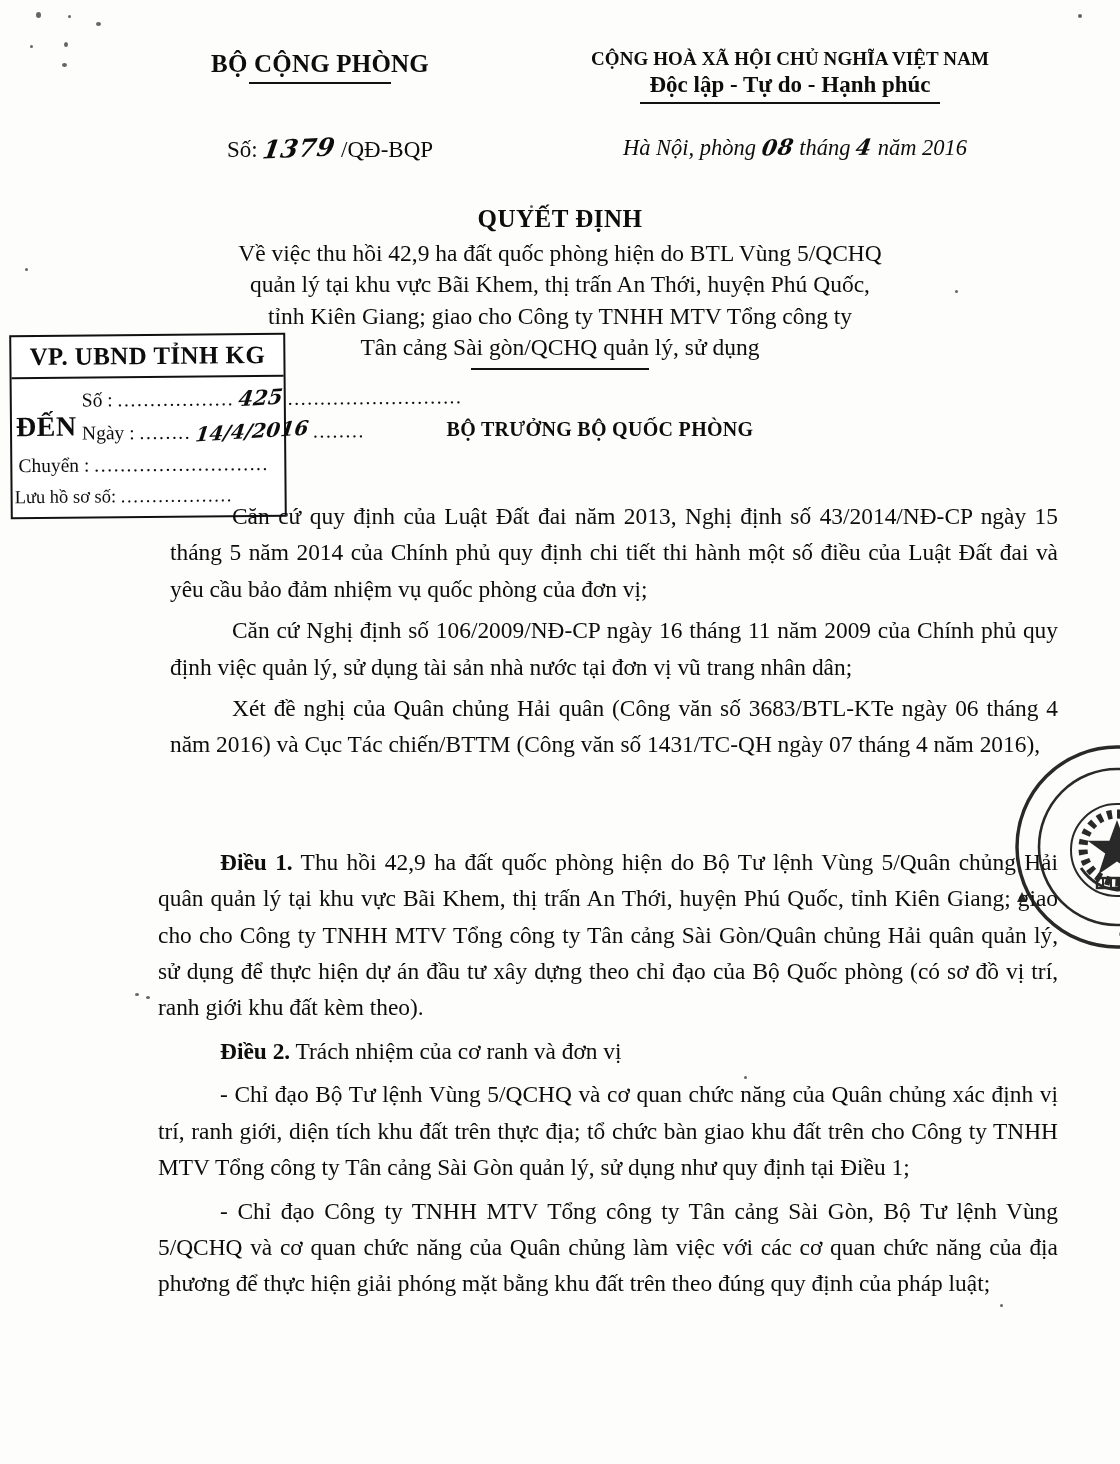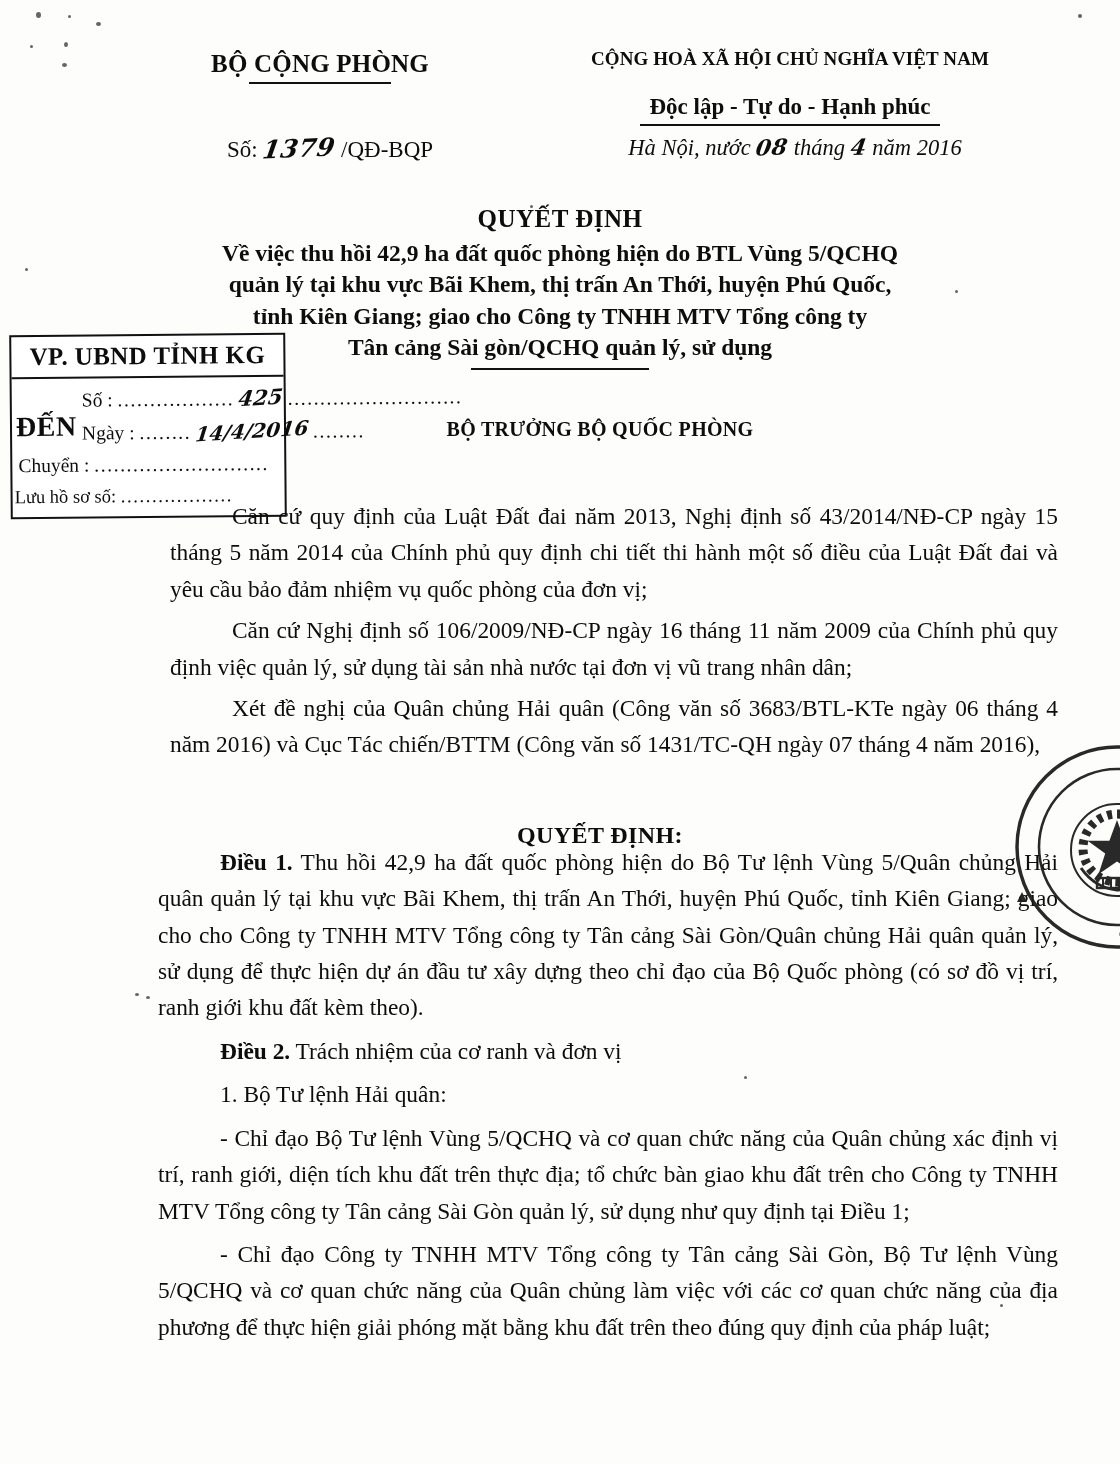--- a/index.html
+++ b/index.html
@@ -27,21 +27,21 @@
   }
   .org{
     font-weight:bold;font-size:25px;letter-spacing:.2px;
     line-height:1.12;white-space:nowrap;
   }
   .nation{
     font-weight:bold;font-size:19px;letter-spacing:.1px;
     line-height:1.14;white-space:nowrap;
   }
   .motto{
-    font-weight:bold;font-size:23px;margin-top:24px;white-space:nowrap;
+    font-weight:bold;font-size:23px;margin-top:2px;white-space:nowrap;
   }
   .rule{
     height:2px;background:#111;margin:4px auto 0;
   }
   .rule.r1{width:142px;}
   .rule.r2{width:300px;height:2.2px;}
   .rule.r3{width:178px;height:1.8px;}
 
   .sohieu{
     position:absolute;left:170px;top:134px;width:320px;text-align:center;
@@ -60,21 +60,21 @@
     font-size:25px;
   }
   .hand.sm{font-size:22px;}
 
   
   .title-wrap{
     position:absolute;left:120px;top:205px;width:880px;text-align:center;
   }
   .qd-title{font-weight:bold;font-size:25px;letter-spacing:.5px;}
   .qd-sub{
-    font-weight:bold;font-size:23.5px;line-height:1.34;margin-top:5px;
+    font-weight:normal;font-size:23.5px;line-height:1.34;margin-top:5px;
   }
   .qd-sub div{white-space:nowrap;}
 
   .minister{
     position:absolute;left:200px;top:418px;width:800px;text-align:center;
     font-weight:bold;font-size:20px;letter-spacing:.3px;
   }
 
   .qd-colon{
     position:absolute;left:200px;top:822px;width:800px;text-align:center;
@@ -163,21 +163,21 @@
     <div class="rule r2"></div>
   </div>
 
   <div class="sohieu">
     <span>Số:</span>
     <span class="hand">1379</span>
     <span>/QĐ-BQP</span>
   </div>
 
   <div class="place-date">
-    <span>Hà Nội, nước</span>
+    <span>Hà Nội, phòng</span>
     <span class="hand sm">08</span>
     <span>tháng</span>
     <span class="hand sm">4</span>
     <span>năm 2016</span>
   </div>
 
   <div class="title-wrap">
     <div class="qd-title">QUYẾT ĐỊNH</div>
     <div class="qd-sub">
       <div>Về việc thu hồi 42,9 ha đất quốc phòng hiện do BTL Vùng 5/QCHQ</div>
@@ -229,26 +229,24 @@
     <div class="spacer-qd"></div>
 
     <p>
       <b>Điều 1.</b><span> Thu hồi 42,9 ha đất quốc phòng hiện do Bộ Tư lệnh Vùng 5/Quân chủng Hải quân quản lý tại khu vực Bãi Khem, thị trấn An Thới, huyện Phú Quốc, tỉnh Kiên Giang; giao cho cho Công ty TNHH MTV Tổng công ty Tân cảng Sài Gòn/Quân chủng Hải quân quản lý, sử dụng để thực hiện dự án đầu tư xây dựng theo chỉ đạo của Bộ Quốc phòng (có sơ đồ vị trí, ranh giới khu đất kèm theo).</span>
     </p>
 
     <p>
       <b>Điều 2.</b><span> Trách nhiệm của cơ ranh và đơn vị</span>
     </p>
 
-    <p>1. Bộ Tư lệnh Hải quân:</p>
     <p>- Chỉ đạo Bộ Tư lệnh Vùng 5/QCHQ và cơ quan chức năng của Quân chủng xác định vị trí, ranh giới, diện tích khu đất trên thực địa; tổ chức bàn giao khu đất trên cho Công ty TNHH MTV Tổng công ty Tân cảng Sài Gòn quản lý, sử dụng như quy định tại Điều 1;</p>
     <p>- Chỉ đạo Công ty TNHH MTV Tổng công ty Tân cảng Sài Gòn, Bộ Tư lệnh Vùng 5/QCHQ và cơ quan chức năng của Quân chủng làm việc với các cơ quan chức năng của địa phương để thực hiện giải phóng mặt bằng khu đất trên theo đúng quy định của pháp luật;</p>
   </div>
 
-  <div class="qd-colon">QUYẾT ĐỊNH:</div>
 
   <div class="seal">
     <svg width="210" height="210" viewBox="0 0 210 210" aria-hidden="true">
       <defs>
         <path id="sealArc" d="M 20,105 A 85,85 0 0 1 190,105" transform="rotate(175 105 105)"></path>
       </defs>
       <circle cx="105" cy="105" r="100" fill="none" stroke="#1a1a1a" stroke-width="3.5"></circle>
       <circle cx="105" cy="105" r="78" fill="none" stroke="#1a1a1a" stroke-width="2.6"></circle>
       <text font-family="'Liberation Serif',serif" font-size="20" font-weight="bold" fill="#1a1a1a" letter-spacing="5">
         <textPath href="#sealArc" startOffset="6%">BỘ QUỐC</textPath>

